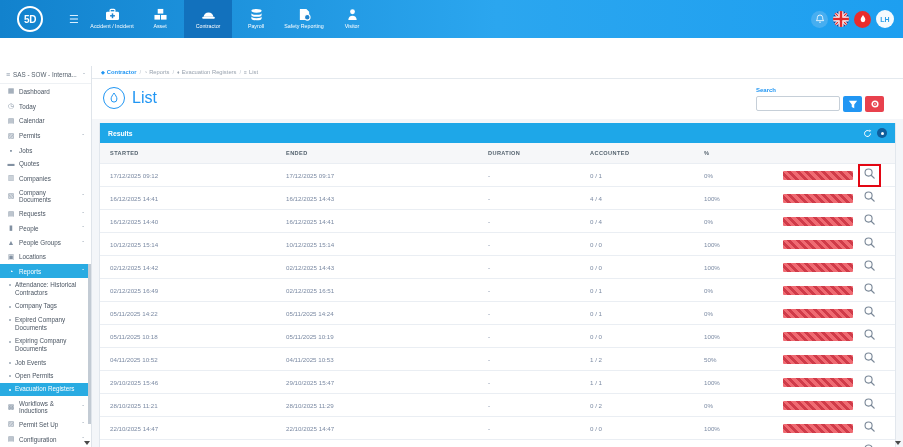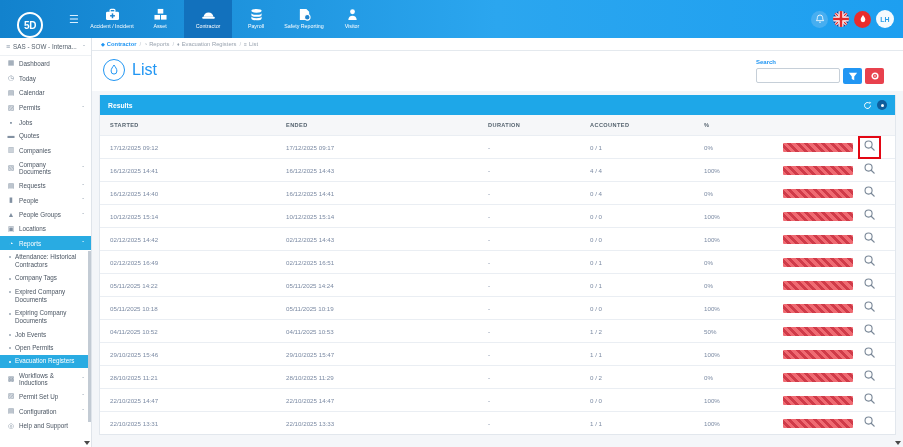--- a/index.html
+++ b/index.html
@@ -3,42 +3,42 @@
 <meta charset="utf-8">
 <style>
 * { box-sizing: border-box; margin: 0; padding: 0; }
 html,body { width:903px; height:447px; overflow:hidden; }
 body { font-family:"Liberation Sans", sans-serif; background:#fff; }
 .app { width:903px; height:447px; display:flex; flex-direction:column; }
 
 
 .topbar { flex:0 0 38px; display:flex; align-items:stretch;
   background:linear-gradient(90deg,#1282cd 0%,#2ba6ef 55%,#1d9ff0 100%); }
-.logo-zone { width:60px; display:flex; align-items:flex-end; justify-content:center; }
+.logo-zone { width:60px; display:flex; align-items:center; justify-content:center; }
 .logo-circle { width:26px; height:26px; border:2px solid #fff; border-radius:50%;
   color:#fff; display:flex; align-items:center; justify-content:center;
   font-size:10px; font-weight:bold; letter-spacing:-.5px; }
 .hamburger { width:28px; color:#d9efff; font-size:11px; display:flex; align-items:center; justify-content:center; }
 .topnav { display:flex; }
 .nav-item { width:48px; display:flex; flex-direction:column; align-items:center;
   justify-content:center; gap:2px; color:#fff; cursor:pointer; }
 .nav-item.active { background:#1271bd; }
 .nav-item svg { width:15px; height:13px; display:block; }
 .nav-label { font-size:5.3px; line-height:1.25; text-align:center; }
 .top-right { margin-left:auto; display:flex; align-items:center; gap:5px; padding-right:9px; }
 .circle-btn { width:17px; height:17px; border-radius:50%; display:flex;
   align-items:center; justify-content:center; }
 .bell-btn { background:#47aef0; }
 .alarm-btn { background:#e82c2c; }
 .avatar { width:18px; height:18px; border-radius:50%; background:#f4fafe; color:#2b9fe8;
   font-size:7px; font-weight:bold; display:flex; align-items:center; justify-content:center; }
 .flag { width:16px; height:16px; display:block; }
 
 
-.body { flex:1; display:flex; min-height:0; }
+.body { flex:1; display:flex; min-height:0;margin-top:28px; }
 .sidebar { flex:0 0 92px; width:92px; background:#fff; border-right:1px solid #dfe4ea;
   position:relative; font-size:6.3px; color:#4a5562; overflow:hidden; }
 .org { display:flex; align-items:center; gap:3px; padding:5px 6px;
   border-bottom:1px solid #eef1f4; color:#55606c; cursor:pointer; }
 .org .glyph { color:#8291a2; font-size:7px; }
 .org .chev { margin-left:auto; color:#9aa7b5; font-size:6px; }
 .s-item { display:flex; align-items:center; gap:4px; padding:3.4px 7px; cursor:pointer; }
 .s-item .glyph { width:8px; font-size:7px; color:#8291a2; text-align:center; flex:0 0 8px; }
 .s-item .chev { margin-left:auto; color:#9aa7b5; font-size:5.5px; }
 .s-item.active { background:#29abe2; color:#fff; }

